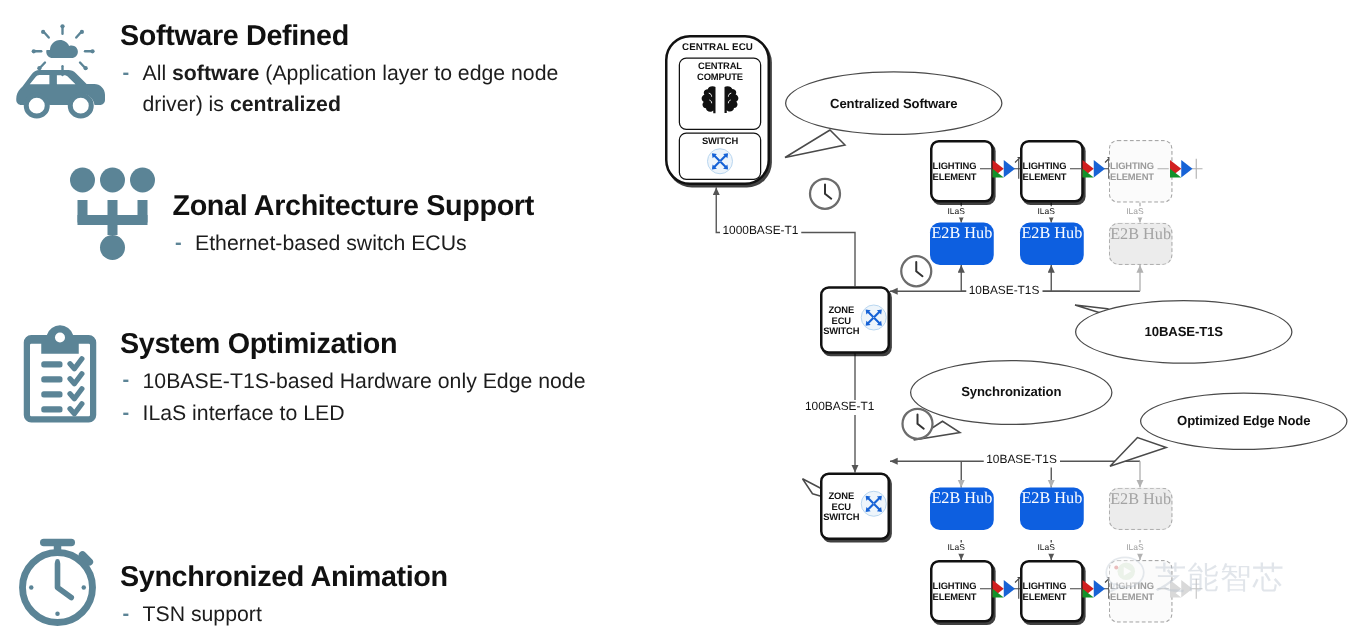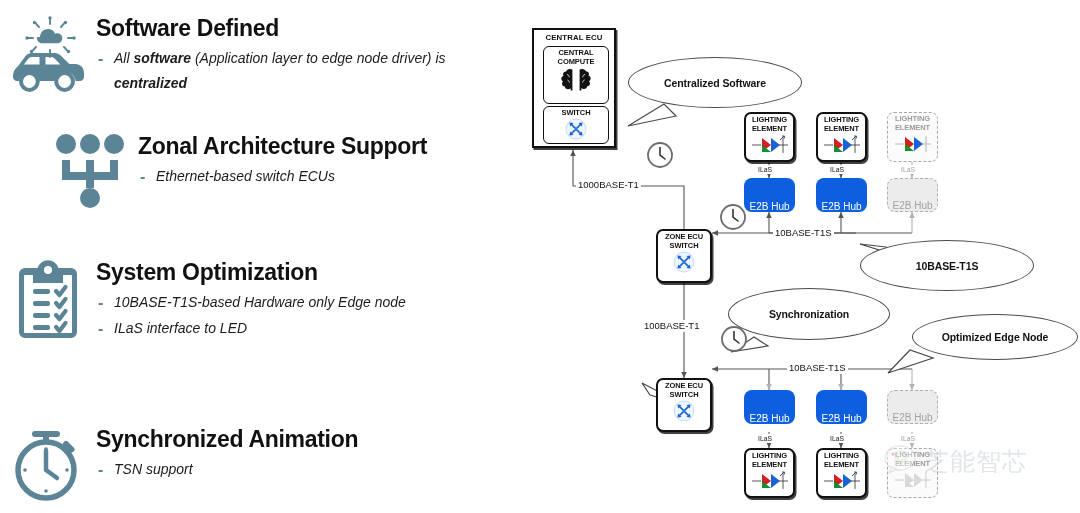--- a/index.html
+++ b/index.html
@@ -18,21 +18,21 @@
 
   
   #left-panel {
     position: absolute;
     left: 0; top: 0;
     width: 516px; height: 513px;
   }
   .feature {
     position: absolute;
     display: flex;
-    align-items: flex-start;
+    align-items: flex-end;
   }
   .feature-icon {
     width: 96px;
     flex: 0 0 96px;
     display: flex;
     justify-content: center;
     align-items: flex-start;
   }
   .feature-body {
     flex: 1 1 auto;
@@ -56,25 +56,24 @@
     flex: 0 0 auto;
     width: 16px;
     color: #5c8496;
     font-size: 16px;
     line-height: 25px;
     font-weight: 600;
     text-align: left;
     padding-left: 2px;
   }
   .bullet-text {
-    font-size: 14px;
+    font-size: 17px;
     line-height: 25px;
     color: #1c1c1c;
     max-width: 360px;
-    font-style: italic;
   }
   .bullet-text b { font-weight: bold; }
 
   
   #diagram-panel {
     position: absolute;
     left: 516px; top: 0;
     width: 564px; height: 513px;
   }
   #diagram-svg {
@@ -82,21 +81,21 @@
     left: 0; top: 0;
   }
 
   .node {
     position: absolute;
     box-sizing: border-box;
     background: #ffffff;
     border: 2px solid #111111;
     border-radius: 7px;
     display: flex;
-    flex-direction: column;
+    flex-direction: row;
     align-items: center;
     justify-content: flex-start;
   }
   .node-label {
     font-size: 7.5px;
     font-weight: bold;
     line-height: 8.6px;
     text-align: center;
     letter-spacing: -0.1px;
     color: #111111;
@@ -108,21 +107,21 @@
     background: #fbfbfb;
   }
   .node.dashed .node-label { color: #9a9a9a; }
 
   
   #central-ecu {
     position: absolute;
     box-sizing: border-box;
     background: #ffffff;
     border: 2.2px solid #111111;
-    border-radius: 0;
+    border-radius: 20px;
     box-shadow: 1.5px 2px 0 0 rgba(0,0,0,0.75);
   }
   #central-ecu-title {
     font-size: 7.8px;
     font-weight: bold;
     text-align: center;
     padding-top: 3px;
     color: #111111;
     letter-spacing: 0.1px;
   }
@@ -140,25 +139,26 @@
   .shadow-node { box-shadow: 1.5px 2px 0 0 rgba(0,0,0,0.75); }
 
   
   .hub {
     position: absolute;
     box-sizing: border-box;
     background: #0b57d0;
     background: #0d5fe0;
     border-radius: 8px;
     display: flex;
-    align-items: flex-end;
+    align-items: flex-start;
     justify-content: center;
     color: #ffffff;
-    font-size: 10px;
+    font-size: 13px;
     font-weight: normal;
+    font-family: Liberation Serif, serif;
   }
   .hub.dashed {
     background: #ececec;
     border: 1.6px dashed #b0b0b0;
     color: #a3a3a3;
   }
 
   
   .link-label {
     position: absolute;

